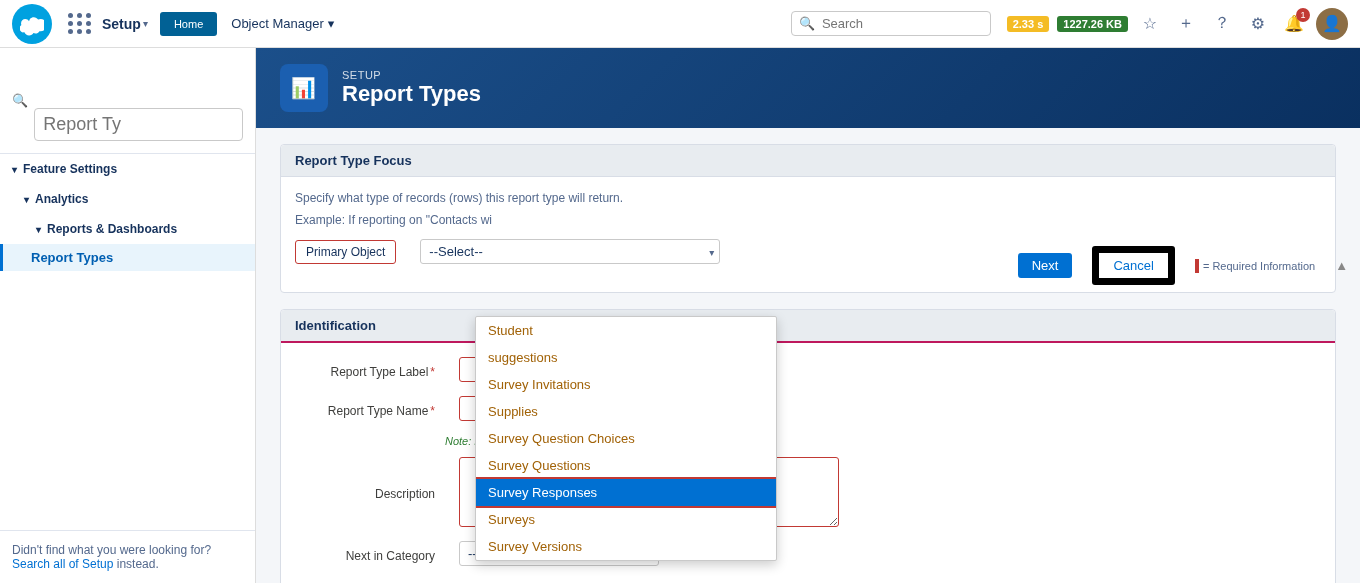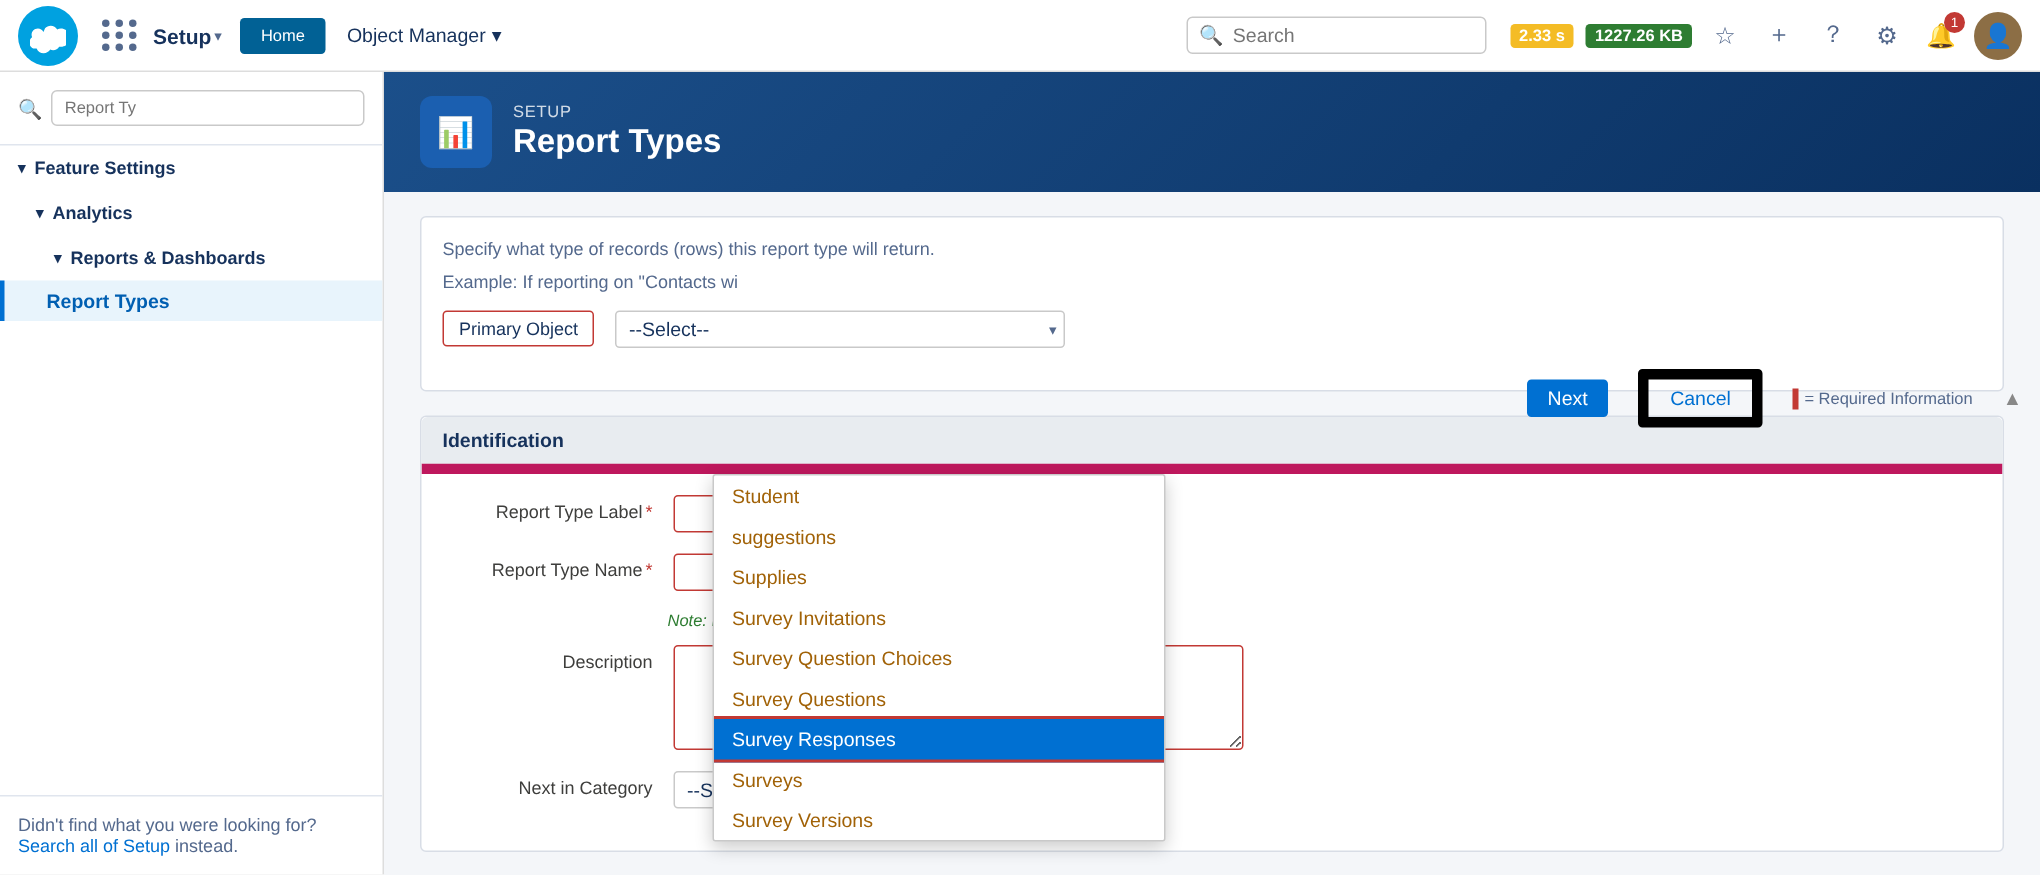--- a/index.html
+++ b/index.html
@@ -121,21 +121,21 @@
     }
     .section-header {
       background: #e8ecf0; padding: 8px 14px; font-size: 13px; font-weight: 700;
       color: #16325c; border-bottom: 1px solid #d8dde6; border-radius: 4px 4px 0 0;
     }
     .section-body { padding: 14px; }
     .section-desc { font-size: 12px; color: #54698d; margin-bottom: 8px; }
     .section-example { font-size: 12px; color: #54698d; margin-bottom: 12px; }
 
     .field-row {
-      display: flex; align-items: flex-start; margin-bottom: 14px; gap: 14px;
+      display: flex; align-items: center; margin-bottom: 14px; gap: 24px;
     }
     .field-label {
       min-width: 140px; text-align: right; font-size: 12px; color: #3e3e3c;
       padding-top: 4px; font-weight: 500;
     }
     .field-label.required::after { content: '*'; color: #c23934; margin-left: 2px; }
     .primary-object-btn {
       border: 1px solid #c23934; background: #fff; color: #16325c;
       padding: 4px 10px; font-size: 12px; border-radius: 3px; cursor: pointer;
     }
@@ -146,21 +146,21 @@
       min-width: 300px; color: #16325c;
     }
     .select-arrow {
       position: absolute; right: 6px; top: 50%; transform: translateY(-50%);
       pointer-events: none; font-size: 10px; color: #54698d;
     }
 
     
     .ident-header {
       background: #e8ecf0; padding: 8px 14px; font-size: 13px; font-weight: 700;
-      color: #16325c; border-bottom: 7px solid #be185d; border-radius: 4px 4px 0 0;
+      color: #16325c; border-bottom: 2px solid #be185d; border-radius: 4px 4px 0 0;
     }
     .text-input {
       border: 1px solid #c23934; border-radius: 3px; padding: 4px 8px;
       font-size: 13px; outline: none; width: 280px;
     }
     .text-input-name { width: 200px; }
     .info-icon {
       display: inline-flex; align-items: center; justify-content: center;
       width: 16px; height: 16px; background: #0070d2; color: #fff;
       border-radius: 50%; font-size: 10px; cursor: pointer;
@@ -269,21 +269,21 @@
       <span style="color:#fff;font-size:16px;">👤</span>
     </div>
   </div>
 </div>
 
 <div class="main-layout">
 
   <div class="sidebar">
     <div class="sidebar-search">
       <span style="color:#888;">🔍</span>
-      <input type="text" class="sidebar-search" style="border: 1px solid rgb(201, 201, 201); border-radius: 4px; padding: 5px 8px; font-size: 11px; width: 100%; outline: none;" placeholder="Report Ty">
+      <input type="text" class="sidebar-search" style="border: 1px solid rgb(201, 201, 201); border-radius: 4px; padding: 5px 8px; font-size: 18px; width: 100%; outline: none; margin-top: 48px;" placeholder="Report Ty">
     </div>
 
     <div class="sidebar-section">
       <div class="sidebar-group-header">
         <span class="caret">▾</span>
         <span>Feature Settings</span>
       </div>
 
       <div class="sidebar-group-header" style="padding-left:24px;">
         <span class="caret">▾</span>
@@ -321,20 +321,21 @@
       <span class="required-info">
         <span class="req-bar"></span>
         <span>= Required Information</span>
       </span>
       <span style="cursor:pointer;color:#888;">▲</span>
     </div>
 
     <div class="content-body">
 
       <div class="section-box">
+        <div class="section-header">Report Type Focus</div>
         <div class="section-body">
           <div class="section-desc">Specify what type of records (rows) this report type will return.</div>
           <div class="section-example">Example: If reporting on "Contacts wi</div>
 
           <div class="field-row">
             <button class="primary-object-btn">Primary Object</button>
             <div class="select-wrapper">
               <select class="select-field">
                 <option>--Select--</option>
               </select>
@@ -379,22 +380,22 @@
 
         </div>
       </div>
     </div>
 
     <div class="dropdown-overlay">
       <div class="dropdown-container" style="top: 268px;">
         <div class="dropdown-scroll-area" id="dropdown-list">
         <div class="dropdown-item">Student</div>
             <div class="dropdown-item">suggestions</div>
+            <div class="dropdown-item">Survey Invitations</div>
             <div class="dropdown-item">Supplies</div>
-            <div class="dropdown-item">Survey Invitations</div>
             <div class="dropdown-item">Survey Question Choices</div>
             <div class="dropdown-item">Survey Questions</div>
             <div class="dropdown-item highlighted">Survey Responses</div>
             <div class="dropdown-item">Surveys</div>
             <div class="dropdown-item">Survey Versions</div>
           </div>
       </div>
     </div>
 
   </div>

